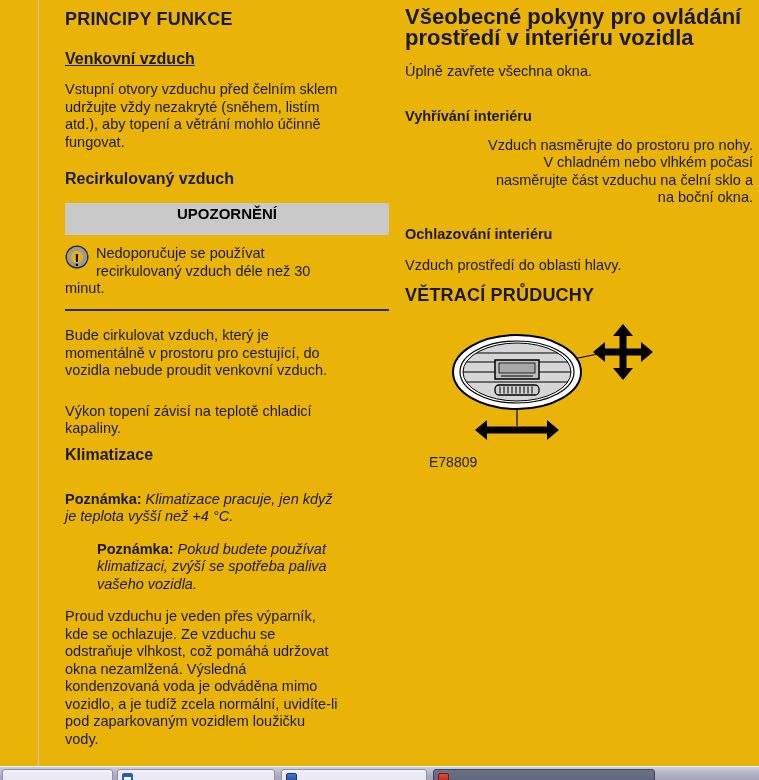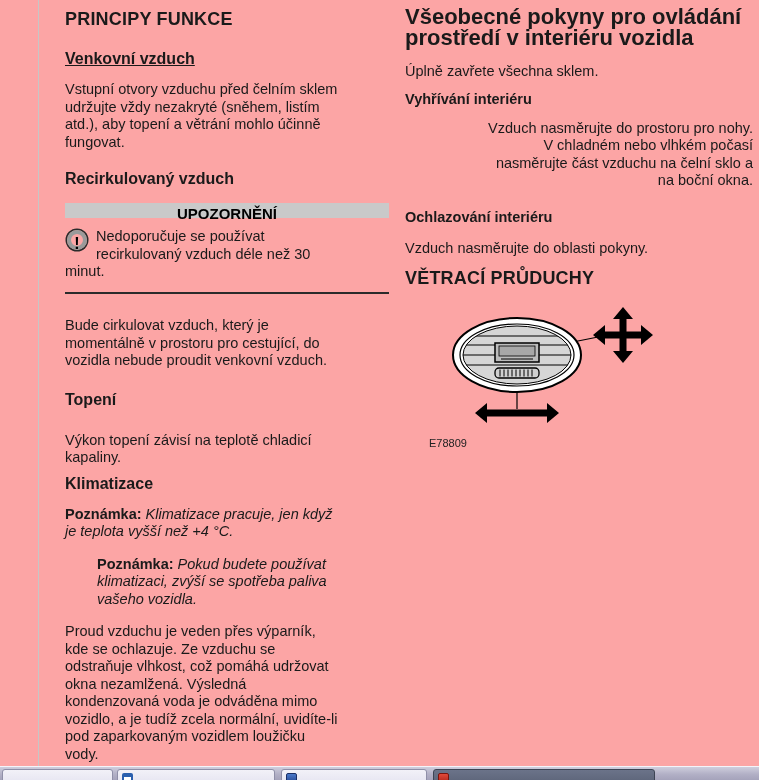--- a/index.html
+++ b/index.html
@@ -1,20 +1,20 @@
 <!DOCTYPE html>
 <html><head>
 <meta charset="utf-8">
 <style>
   * { box-sizing: border-box; }
   html,body { margin:0; padding:0; }
   .screen {
     position: relative;
     width: 759px; height: 780px;
-    background: #fca5a5;
+    background: #eab308;
     overflow: hidden;
     font-family: "Liberation Sans", sans-serif;
     color: #1a1a1a;
   }
   .vline {
     position: absolute; left: 38px; top: 0;
     width: 1px; height: 766px; background: #c6c6c6;
   }
   .col { position: absolute; top: 0; }
   .col-left  { left: 65px; width: 324px; }
@@ -26,53 +26,53 @@
   .body   { font-size: 14.5px; line-height: 17.5px; margin: 0; white-space: pre-line; }
   .note .nlabel { font-weight: bold; font-style: normal; }
   .note i { font-style: italic; }
 
   .mt-title { margin-top: 9px; }
   .mt-venk  { margin-top: 19px; text-decoration: underline; }
   .mt-p1    { margin-top: 13px; }
   .mt-rec   { margin-top: 18px; }
 
   .warn-header {
-    margin-top: 15px; height: 15px; line-height: 21px;
+    margin-top: 15px; height: 32px; line-height: 21px;
     background: #c9c9c9; text-align: center;
     font-weight: bold; font-size: 15px; color: #000;
   }
   .warn-body { margin-top: 10px; min-height: 56px; }
   .warn-icon {
     float: left; width: 20px; height: 20px;
     border: 4px solid #9a9a9a; border-radius: 50%;
     box-shadow: 0 0 0 1.5px #2b2b2b;
     color: #000; font-weight: bold; text-align: center;
     line-height: 20px; font-size: 16px;
     margin: 2px 9px 2px 2px;
   }
   .warn-rule { border: none; border-top: 2px solid #2b2b2b; margin: 8px 0 0 0; }
 
-  .mt-p2    { margin-top: 23px; }
+  .mt-p2    { margin-top: 16px; }
   .mt-top   { margin-top: 20px; }
   .mt-p3    { margin-top: 23px; }
   .mt-klima { margin-top: 7px; }
-  .mt-n1    { margin-top: 13px; }
+  .mt-n1    { margin-top: 27px; }
   .mt-n2    { margin-top: 15px; margin-left: 32px; }
   .mt-p4    { margin-top: 15px; }
 
   .h-main-r { font-size: 22px; font-weight: bold; margin: 0; line-height: 20.5px; white-space: pre-line; }
   .mt-rh    { margin-top: 7px; }
   .mt-rp1   { margin-top: 15px; }
-  .mt-rs1   { margin-top: 10px; }
+  .mt-rs1   { margin-top: 27px; }
   .mt-rp2   { margin-top: 12px; text-align: right; }
   .mt-rs2   { margin-top: 19px; }
   .mt-rp3   { margin-top: 14px; }
   .mt-vent  { margin-top: 11px; }
   .figure-wrap { margin-top: 16px; margin-left: 20px; }
-  .fig-caption { font-size: 11px; color: #222; margin: 0 0 0 4px; }
+  .fig-caption { font-size: 14px; color: #222; margin: 0 0 0 4px; }
 
   .taskbar {
     position: absolute; left: 0; top: 766px; width: 759px; height: 14px;
     background: linear-gradient(#cfcedd 0%, #b2b0c6 55%, #a5a3bb 100%);
     border-top: 1px solid #f4f4fa;
     overflow: hidden;
   }
   .tb-btn {
     position: absolute; top: 2px; height: 24px;
     background: linear-gradient(#f2f1f8, #dddced);
@@ -118,21 +118,20 @@
       <p class="body">Nedoporučuje se používat
 recirkulovaný vzduch déle než 30
 minut.</p>
     </div>
     <hr class="warn-rule">
 
     <p class="body mt-p2">Bude cirkulovat vzduch, který je
 momentálně v prostoru pro cestující, do
 vozidla nebude proudit venkovní vzduch.</p>
 
-    <h2 class="h-sec mt-top">Topení</h2>
     <p class="body mt-p3">Výkon topení závisí na teplotě chladicí
 kapaliny.</p>
 
     <h2 class="h-sec mt-klima">Klimatizace</h2>
     <p class="body note mt-n1"><b class="nlabel">Poznámka:</b> <i>Klimatizace pracuje, jen když
 je teplota vyšší než +4 °C.</i></p>
     <p class="body note mt-n2"><b class="nlabel">Poznámka:</b> <i>Pokud budete používat
 klimatizaci, zvýší se spotřeba paliva
 vašeho vozidla.</i></p>
     <p class="body mt-p4">Proud vzduchu je veden přes výparník,
@@ -141,30 +140,30 @@
 okna nezamlžená. Výsledná
 kondenzovaná voda je odváděna mimo
 vozidlo, a je tudíž zcela normální, uvidíte-li
 pod zaparkovaným vozidlem loužičku
 vody.</p>
   </div>
 
   <div class="col col-right">
     <h1 class="h-main-r mt-rh">Všeobecné pokyny pro ovládání
 prostředí v interiéru vozidla</h1>
-    <p class="body mt-rp1">Úplně zavřete všechna sklem.</p>
+    <p class="body mt-rp1">Úplně zavřete všechna okna.</p>
 
     <h3 class="h-sub mt-rs1">Vyhřívání interiéru</h3>
     <p class="body mt-rp2">Vzduch nasměrujte do prostoru pro nohy.
 V chladném nebo vlhkém počasí
 nasměrujte část vzduchu na čelní sklo a
 na boční okna.</p>
 
     <h3 class="h-sub mt-rs2">Ochlazování interiéru</h3>
-    <p class="body mt-rp3">Vzduch nasměrujte do oblasti pokyny.</p>
+    <p class="body mt-rp3">Vzduch prostředí do oblasti hlavy.</p>
 
     <h1 class="h-main mt-vent">VĚTRACÍ PRŮDUCHY</h1>
 
     <div class="figure-wrap">
       <svg width="275" height="128" viewBox="0 0 275 128">
         <defs>
           <clipPath id="ventClip">
               <ellipse cx="92" cy="50" rx="54" ry="29"></ellipse>
             </clipPath>
         </defs>

